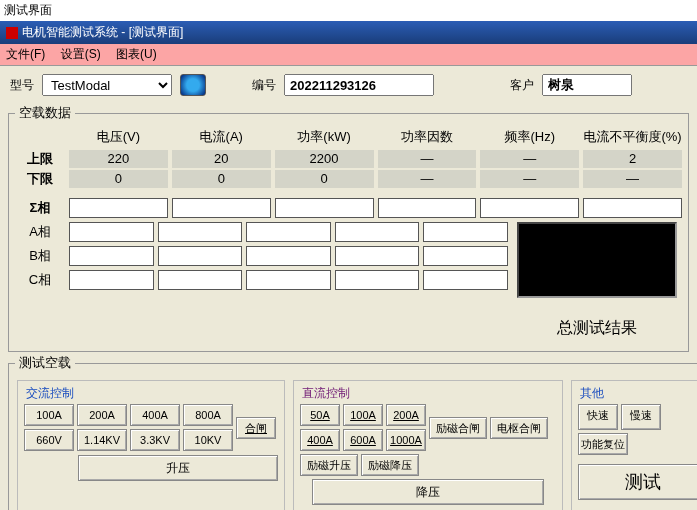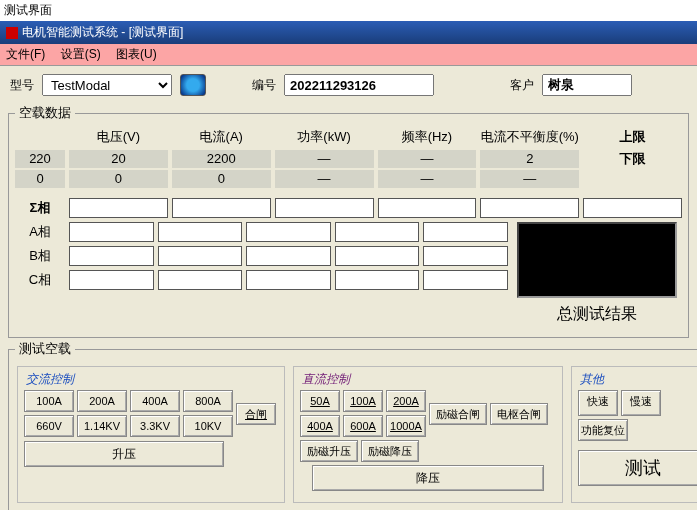--- a/index.html
+++ b/index.html
@@ -24,30 +24,30 @@
 .data-grid { display: grid; grid-template-columns: 50px repeat(6, 1fr); gap: 2px 4px; align-items: center; }
 .data-grid .head { text-align: center; font-size: 13px; padding: 2px 0; }
 .data-grid .rowlbl { text-align: center; font-size: 13px; font-weight: bold; }
 .data-grid .val { text-align: center; background: #d4d4c8; height: 18px; font-size: 13px; line-height: 18px; }
 .data-grid .sep { height: 6px; grid-column: 1 / -1; }
 .data-grid input.cell { height: 20px; border: 1px solid #555; background: #fff; width: 100%; font-size: 12px; padding: 0 2px; }
 
 .phase-area { display: grid; grid-template-columns: 50px repeat(5, 1fr) 170px; gap: 4px 4px; margin-top: 4px; align-items: center; }
 .phase-area .rowlbl { text-align: center; font-size: 13px; }
 .phase-area input.cell { height: 20px; border: 1px solid #555; background: #fff; width: 100%; }
-.result-box { grid-column: 7; grid-row: 1 / span 4; display: flex; flex-direction: column; align-items: center; gap: 2px; }
+.result-box { grid-column: 7; grid-row: 1 / span 4; display: flex; flex-direction: column; align-items: center; gap: 16px; }
 .result-box .screen { width: 160px; height: 76px; background: #000; border: 2px inset #999; }
 .result-box .reslbl { font-size: 16px; text-align: center; padding: 4px 0; }
 
 .ctrl-row { display: flex; gap: 4px; margin-top: 2px; }
 .ctrl-row fieldset { flex: 0 0 auto; }
 .ctrl-row .ac { width: 268px; }
 .ctrl-row .dc { width: 270px; }
 .ctrl-row .other { width: 140px; }
-.sublbl { color: #1a4dbf; font-size: 12px; margin: 0 0 2px 2px; font-style: italic; }
+.sublbl { color: #1a4dbf; font-size: 12px; margin: 0 0 2px 2px; }
 .btnrow { display: flex; flex-wrap: wrap; gap: 3px; margin-bottom: 3px; }
 .btn { background: #ece9d8; border: 1px solid #888; font-size: 11px; text-align: center; cursor: pointer; box-shadow: 1px 1px 0 #fff inset, -1px -1px 0 #aaa inset; }
 .btn.sm { width: 50px; height: 22px; line-height: 20px; }
 .btn.smm { width: 40px; height: 22px; line-height: 20px; text-decoration: underline; }
 .btn.md { width: 58px; height: 22px; line-height: 20px; }
 .btn.wide { width: 200px; height: 26px; line-height: 24px; font-size: 12px; }
 .btn.wide2 { width: 232px; height: 26px; line-height: 24px; font-size: 12px; }
 .btn.other-btn { width: 40px; height: 26px; line-height: 20px; font-size: 11px; }
 .btn.func { width: 50px; height: 22px; line-height: 20px; font-size: 11px; }
 .btn.test { width: 130px; height: 36px; font-size: 18px; line-height: 34px; margin-top: 6px; }
@@ -85,20 +85,21 @@
   </div>
 
   <fieldset>
     <legend>空载数据</legend>
 
     <div class="data-grid">
       <div></div>
       <div class="head">电压(V)</div>
       <div class="head">电流(A)</div>
       <div class="head">功率(kW)</div>
+      <div class="head">功率因数</div>
       <div class="head">频率(Hz)</div>
       <div class="head">电流不平衡度(%)</div>
 
       <div class="rowlbl">上限</div>
       <div class="val">220</div>
       <div class="val">20</div>
       <div class="val">2200</div>
       <div class="val">—</div>
       <div class="val">—</div>
       <div class="val">2</div>
@@ -163,21 +164,21 @@
           <div class="btn sm">400A</div>
           <div class="btn sm">800A</div>
         </div>
         <div class="btnrow">
           <div class="btn sm">660V</div>
           <div class="btn sm">1.14KV</div>
           <div class="btn sm">3.3KV</div>
           <div class="btn sm">10KV</div>
           <div class="btn smm" style="margin-top:-12px">合闸</div>
         </div>
-        <div class="btnrow" style="justify-content:flex-start;margin-top:4px">
+        <div class="btnrow" style="justify-content:flex-end;margin-top:4px">
           <div class="btn wide">升压</div>
         </div>
       </fieldset>
 
       <fieldset class="dc" style="border-color:#bbb">
         <div class="sublbl" style="color:#701a75">直流控制</div>
         <div class="btnrow">
           <div class="btn smm">50A</div>
           <div class="btn smm">100A</div>
           <div class="btn smm">200A</div>

